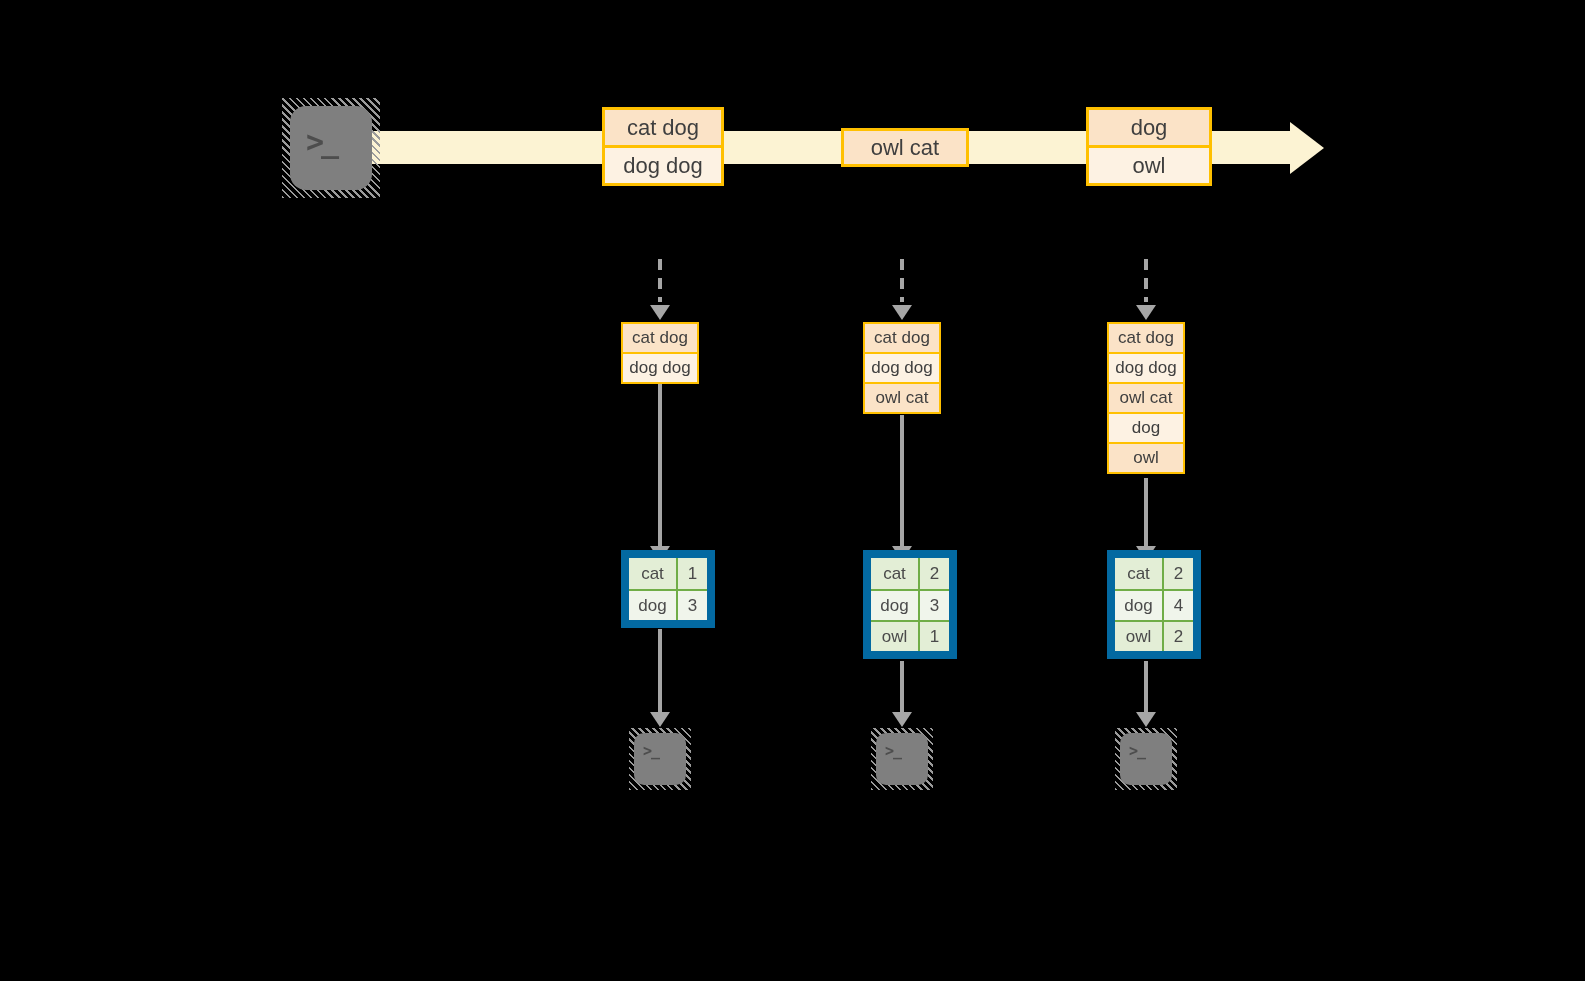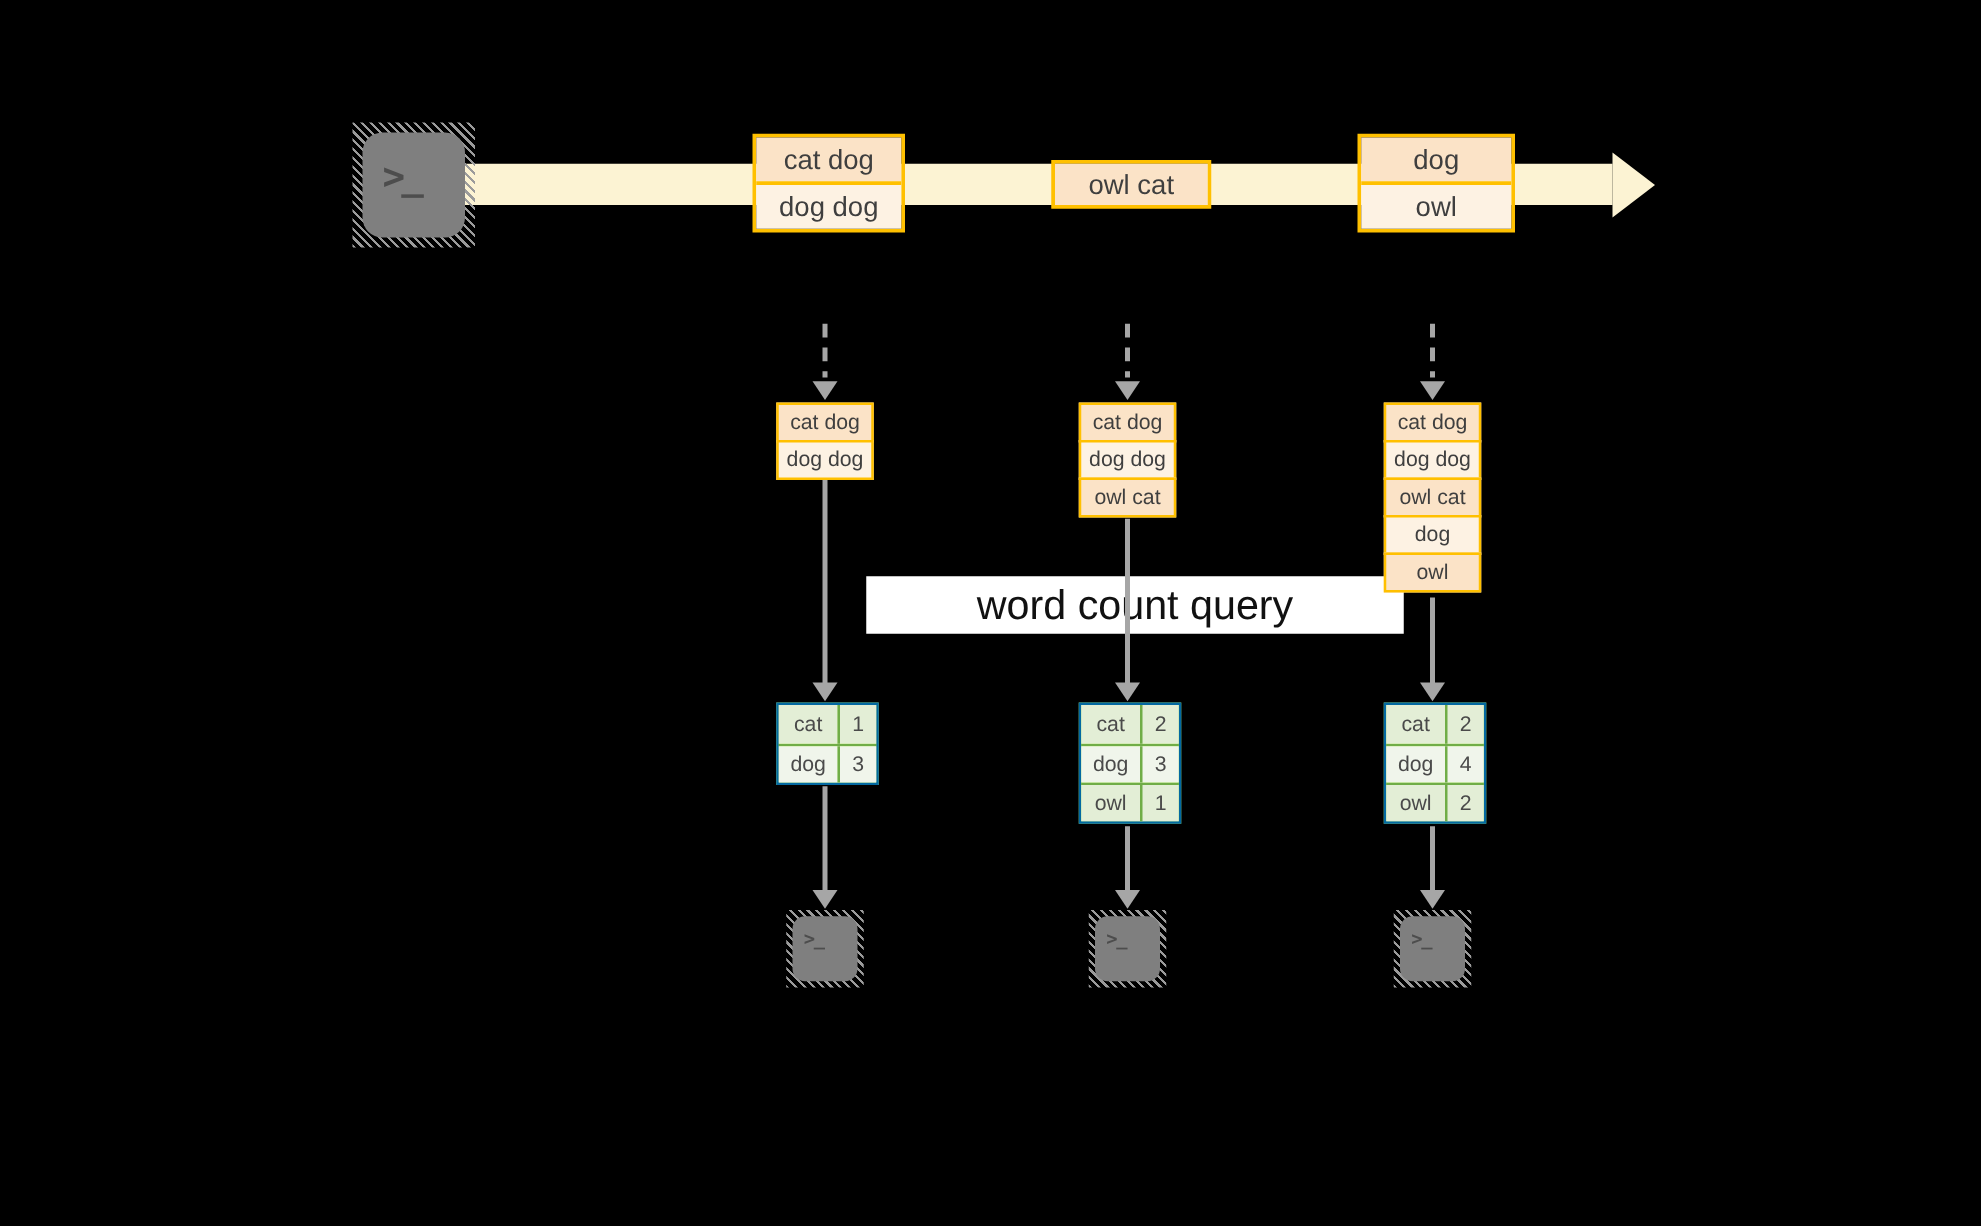--- a/index.html
+++ b/index.html
@@ -32,21 +32,21 @@
   .event-row:nth-child(even){background:#FDF2E3;}
   .event-box.single .event-row{height:33px;}
   
   .stack{position:absolute;width:78px;top:322px;z-index:3;}
   .stack-row{box-sizing:border-box;height:32px;border:2px solid #FFC000;margin-top:-2px;
     display:flex;align-items:center;justify-content:center;font-size:17px;color:#3F3F3F;white-space:nowrap;}
   .stack-row:first-child{margin-top:0;}
   .stack-row:nth-child(odd){background:#FBE3C7;}
   .stack-row:nth-child(even){background:#FDF2E3;}
   
-  .count-table{position:absolute;width:78px;top:562px;border:2px solid #0369a1;background:#bef264;
+  .count-table{position:absolute;width:78px;top:550px;border:8px solid #0369a1;background:#5eead4;
     box-sizing:content-box;z-index:3;}
   .count-row{display:flex;height:31px;box-sizing:border-box;}
   .count-row + .count-row{border-top:2px solid #70AD47;}
   .cell{display:flex;align-items:center;justify-content:center;font-size:17px;color:#4A4A4A;}
   .count-word{width:47px;}
   .count-num{flex:1;border-left:2px solid #70AD47;}
   .count-row:nth-child(odd) .cell{background:#E3EED6;}
   .count-row:nth-child(even) .cell{background:#F0F5EB;}
   
   .query-box{position:absolute;left:693px;top:461px;width:430px;height:46px;background:#FFFFFF;
@@ -100,21 +100,20 @@
     <div class="event-row">dog dog</div>
   </div>
   <div class="event-box single" style="left:841px;top:128px;width:122px;">
     <div class="event-row">owl cat</div>
   </div>
   <div class="event-box" style="left:1086px;top:107px;width:120px;">
     <div class="event-row">dog</div>
     <div class="event-row">owl</div>
   </div>
 
-  <div class="query-box">word count query</div>
 
   <div class="stack" style="left:621px;">
     <div class="stack-row">cat dog</div>
     <div class="stack-row">dog dog</div>
   </div>
   <div class="stack" style="left:863px;">
     <div class="stack-row">cat dog</div>
     <div class="stack-row">dog dog</div>
     <div class="stack-row">owl cat</div>
   </div>

